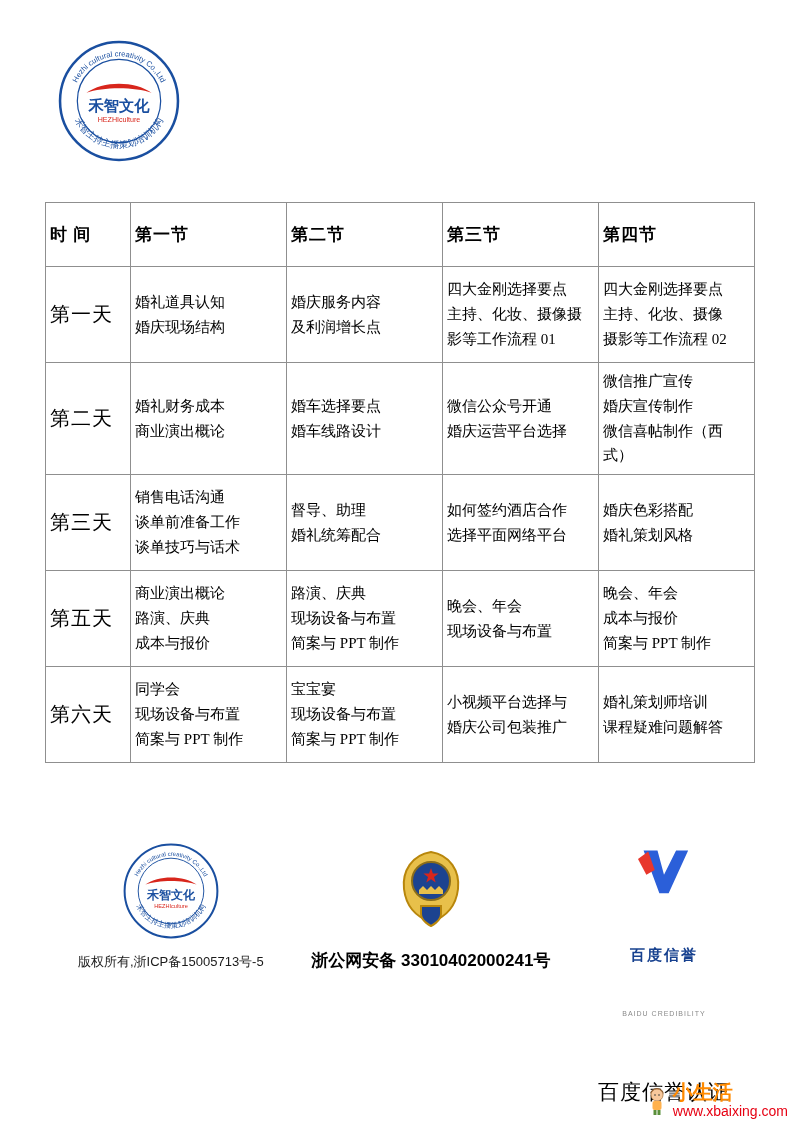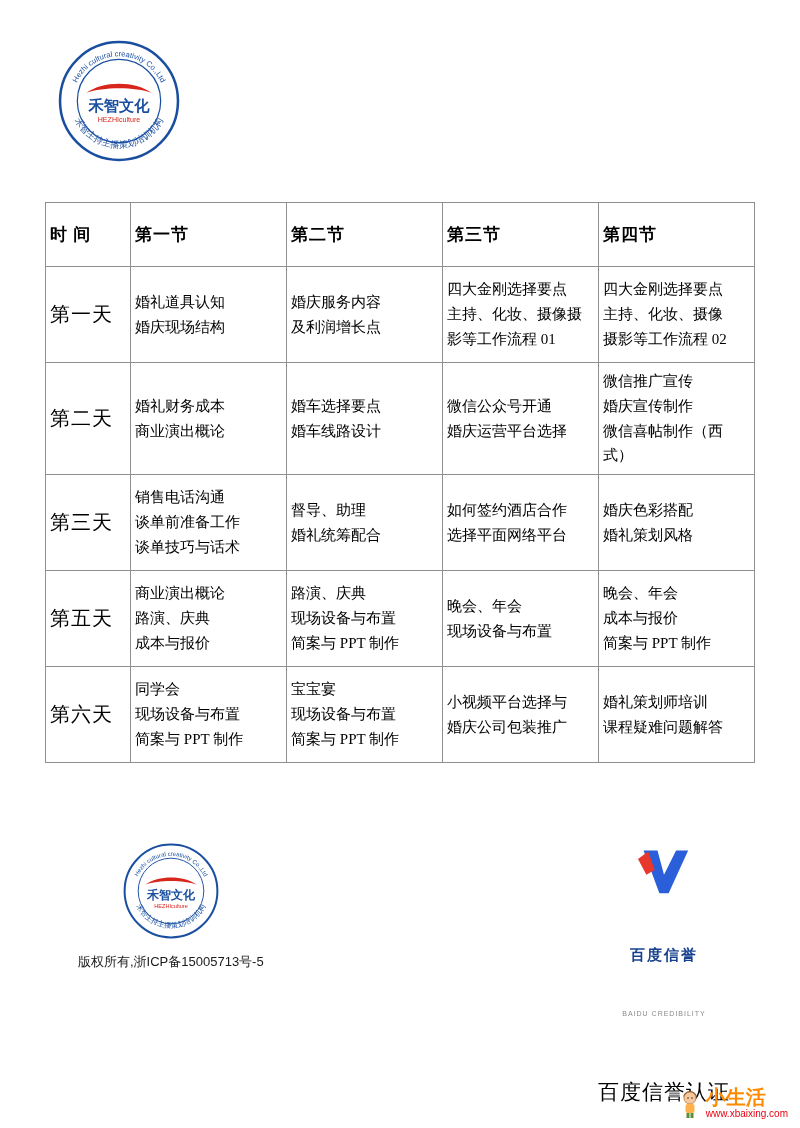--- a/index.html
+++ b/index.html
@@ -122,21 +122,21 @@
   .wm-text { display: flex; flex-direction: column; align-items: flex-start; }
   .wm-name {
     font-family: "Liberation Sans", sans-serif;
     font-size: 20px;
     font-weight: bold;
     color: #ff8a00;
     line-height: 1.05;
   }
   .wm-url {
     font-family: "Liberation Sans", sans-serif;
-    font-size: 10px;
+    font-size: 14px;
     color: #e60012;
     line-height: 1.2;
   }
 
   svg { display: block; }
   .logo-arc-text { font-family: "Liberation Sans", sans-serif; }
 </style>
 </head>
 <body>
 
@@ -267,20 +267,32 @@
           <textPath href="#arcBot2" startOffset="50%">禾智主持主播策划培训机构</textPath>
         </text>
         <path d="M28,52 C44,40 76,40 92,52 C76,46 44,46 28,52 Z" fill="#d8261c"></path>
         <text x="60" y="70" font-size="15" font-weight="bold" fill="#1a4fa0" text-anchor="middle">禾智文化</text>
         <text x="60" y="81" font-size="7" fill="#d8261c" text-anchor="middle" class="logo-arc-text">HEZHIculture</text>
       </svg>
     </div>
     <div class="copyright-text">版权所有,浙ICP备15005713号-5</div>
   </div>
 
+  <div class="footer-col center">
+    <div>
+      <svg width="64" height="84" viewBox="0 0 64 84">
+        <path d="M32,3 C13,6 3,22 5,40 C7,57 17,68 32,73 C47,68 57,57 59,40 C61,22 51,6 32,3 Z" fill="#e8c04a" stroke="#b8860b" stroke-width="2"></path>
+        <circle cx="32" cy="32" r="19" fill="#1c4390" stroke="#8a6d1a" stroke-width="2"></circle>
+        <polygon points="32,19 33.9,24.4 39.6,24.5 35.0,28.0 36.7,33.5 32,30.2 27.3,33.5 29.0,28.0 24.4,24.5 30.1,24.4" fill="#d8261c"></polygon>
+        <path d="M20,41 l4,-4 4,4 4,-4 4,4 4,-4 4,4 v4 h-24 z" fill="#e8c04a"></path>
+        <path d="M22,57 h20 v8 c0,7 -10,12 -10,12 c0,0 -10,-5 -10,-12 z" fill="#1c4390" stroke="#b8860b" stroke-width="2"></path>
+      </svg>
+    </div>
+    <div class="police-number">浙公网安备 33010402000241号</div>
+  </div>
 
   <div class="footer-col right">
     <div>
       <svg width="58" height="52" viewBox="0 0 60 56">
         <polygon points="8,6 23,6 30,32 43,6 56,6 35,52 25,52" fill="#2b5fd9"></polygon>
         <polygon points="2,15 13,7 20,27 11,32" fill="#e8372c"></polygon>
       </svg>
     </div>
     <div class="baidu-name">百度信誉</div>
     <div class="baidu-name-en">BAIDU CREDIBILITY</div>

